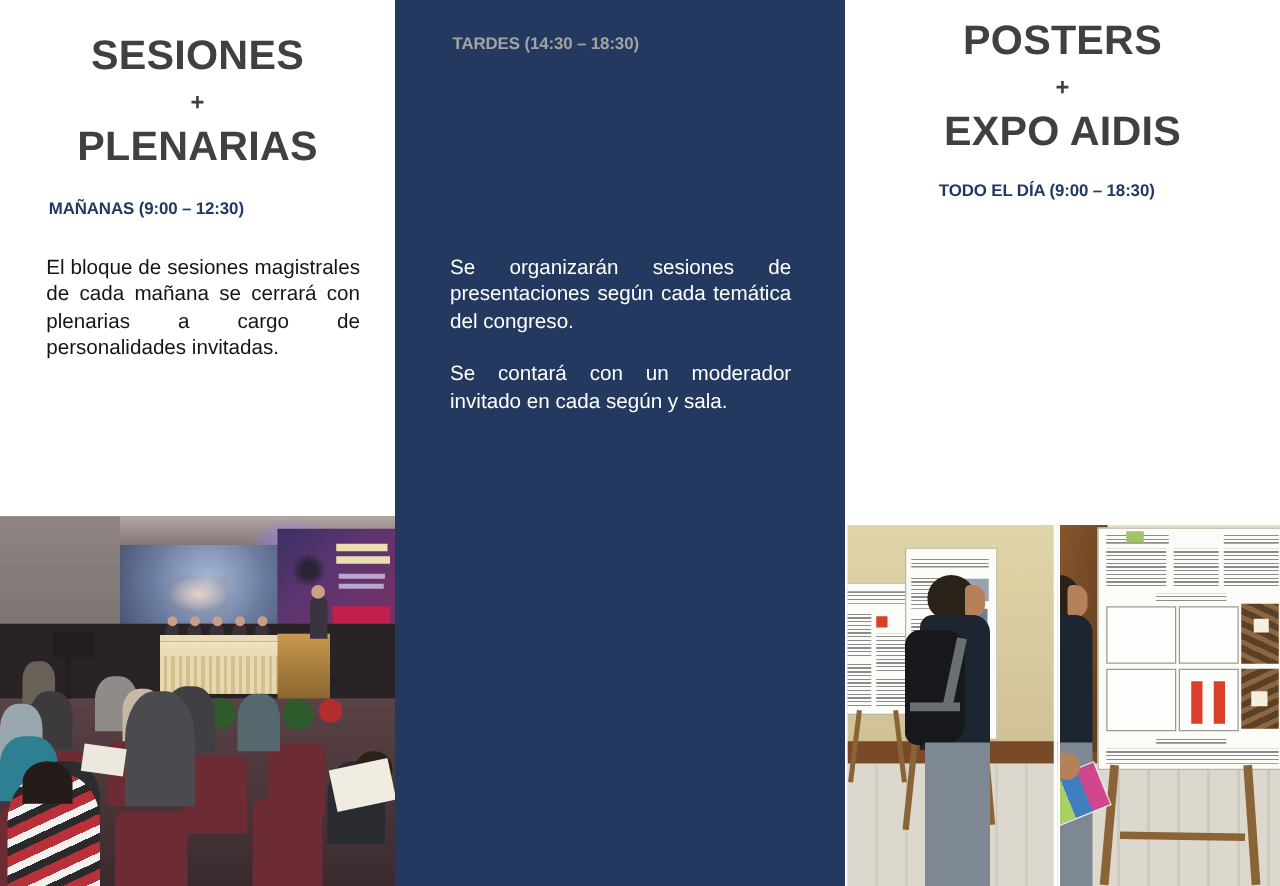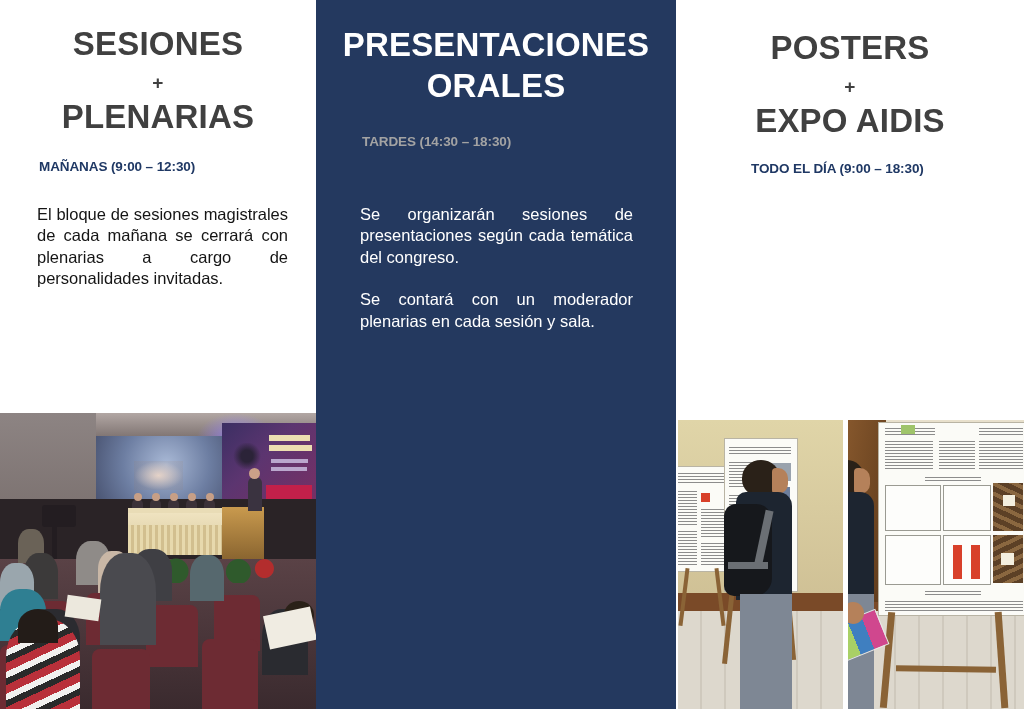--- a/index.html
+++ b/index.html
@@ -39,21 +39,21 @@
     color: #404040;
     line-height: 1.12;
     letter-spacing: 0.2px;
   }
   .heading-line.big   { font-size: 33px; }
   .heading-line.plus  { font-size: 19px; font-weight: bold; margin: 9px 0 6px 0; }
 
   .col-center .heading-block { padding-top: 24px; }
   .col-center .heading-line  { color: #ffffff; font-size: 33px; line-height: 1.25; }
 
-  .col-right .heading-block { padding-top: 30px; }
+  .col-right .heading-block { padding-top: 14px; }
 
   
   .subtitle {
     font-size: 13.5px;
     font-weight: bold;
     color: #1F3864;
     letter-spacing: -0.1px;
   }
   .col-left  .subtitle { margin: 23px 0 0 39px; }
   .col-center .subtitle { color: #a3a3a3; margin: 27px 0 0 46px; }
@@ -207,30 +207,26 @@
 
     <div class="subtitle">MAÑANAS (9:00 – 12:30)</div>
 
     <div class="body-text">
       <p>El bloque de sesiones magistrales de cada mañana se cerrará con plenarias a cargo de personalidades invitadas.</p>
     </div>
   </div>
 
   <div class="col col-center">
 
-    <div class="heading-block">
-      <div class="heading-line">PRESENTACIONES</div>
-      <div class="heading-line">ORALES</div>
-    </div>
 
     <div class="subtitle">TARDES (14:30 – 18:30)</div>
 
     <div class="body-text">
       <p>Se organizarán sesiones de presentaciones según cada temática del congreso.</p>
-      <p>Se contará con un moderador plenarias en cada sesión y sala.</p>
+      <p>Se contará con un moderador invitado en cada según y sala.</p>
     </div>
   </div>
 
   <div class="col col-right">
 
     <div class="heading-block">
       <div class="heading-line big">POSTERS</div>
       <div class="heading-line plus">+</div>
       <div class="heading-line big">EXPO AIDIS</div>
     </div>

